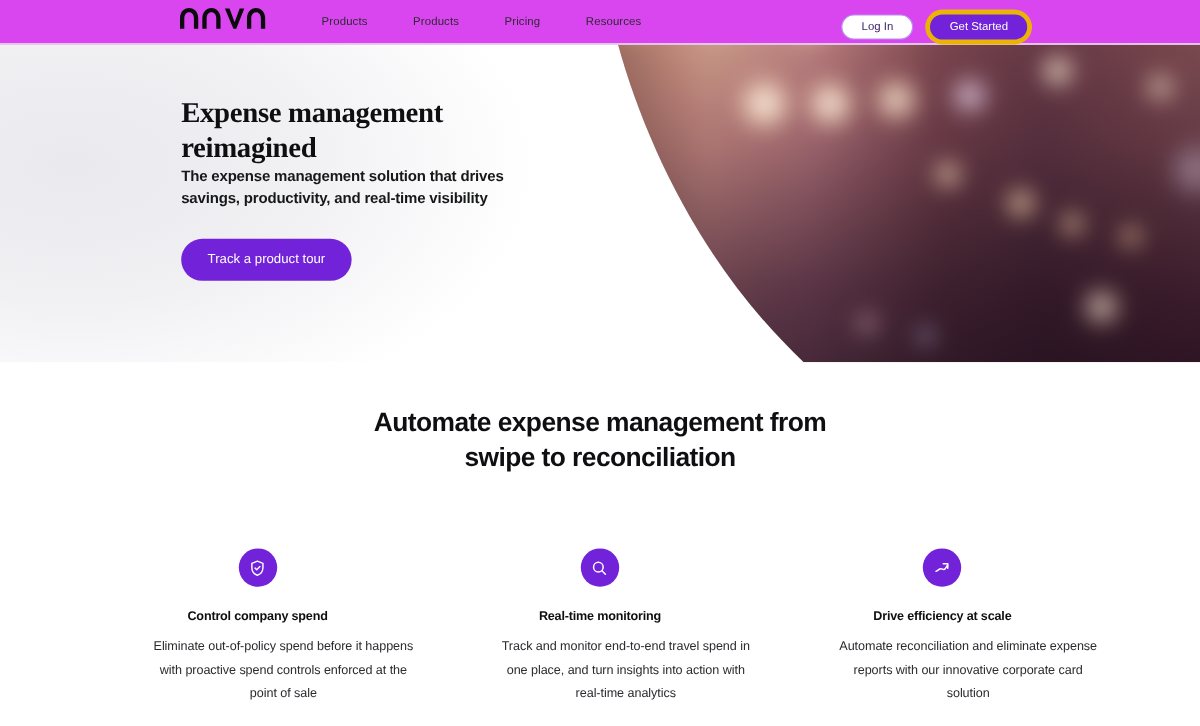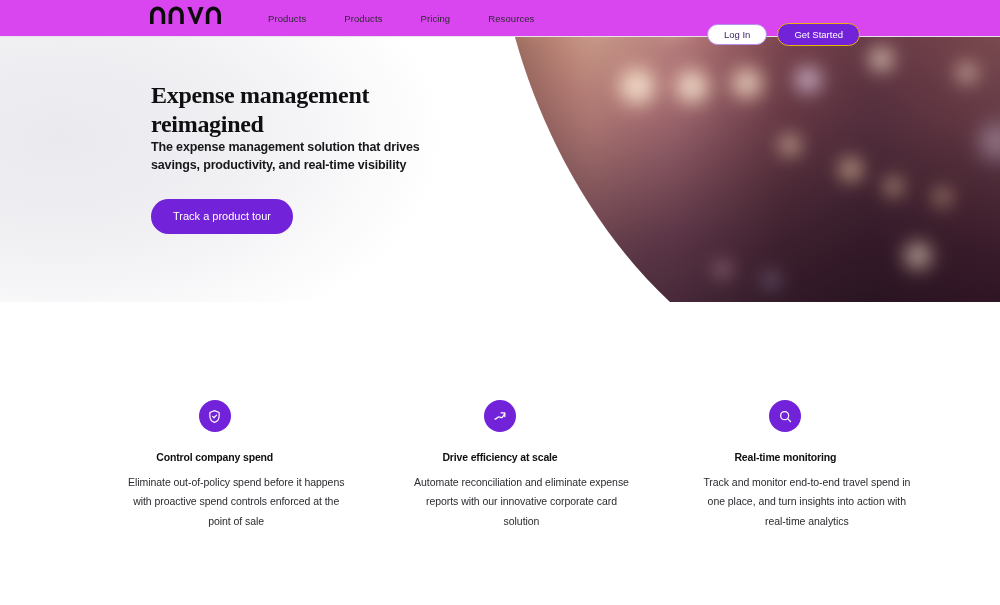--- a/index.html
+++ b/index.html
@@ -53,42 +53,42 @@
     letter-spacing: 0.01em;
     color: #2b2b30;
     text-decoration: none;
     cursor: pointer;
     white-space: nowrap;
   }
 
   .nav-actions {
     position: absolute;
     right: 140px;
-    top: 16px;
+    top: 4px;
     height: 37px;
     display: flex;
     align-items: center;
     gap: 10px;
   }
   .btn-login {
     font-size: 9.5px;
     color: #3a1d66;
     background: #ffffff;
     border: 1px solid #b98df0;
     border-radius: 999px;
     padding: 5px 16px;
     cursor: pointer;
     line-height: 1;
     font-family: inherit;
   }
   .btn-started {
     font-size: 9.5px;
     color: #ffffff;
     background: #7222d8;
-    border: 1px solid #eab308;
+    border: 4px solid #eab308;
     border-radius: 999px;
     padding: 6px 16px;
     cursor: pointer;
     line-height: 1;
     font-family: inherit;
   }
 
   
   .hero {
     position: relative;
@@ -286,50 +286,54 @@
       <span>Expense management</span><br>
       <span>reimagined</span>
     </h1>
     <p class="hero-sub">The expense management solution that drives savings, productivity, and real-time visibility</p>
     <button class="btn-tour">Track a product tour</button>
   </div>
 </section>
 
 <section class="features">
 
+  <h2 class="section-title">
+    <span>Automate expense management from</span><br>
+    <span>swipe to reconciliation</span>
+  </h2>
 
   <div class="cards">
 
     <div class="card">
       <div class="card-icon">
         <svg width="15" height="15" viewBox="0 0 24 24" fill="none" stroke="#ffffff" stroke-width="1.9" stroke-linecap="round" stroke-linejoin="round" aria-hidden="true">
           <path d="M12 2.6 4.6 5.6v5.6c0 4.6 3.1 8.9 7.4 10.2 4.3-1.3 7.4-5.6 7.4-10.2V5.6L12 2.6z"></path>
           <path d="M9 11.9l2.1 2.1L15.3 9.8"></path>
         </svg>
       </div>
       <div class="card-title">Control company spend</div>
       <div class="card-body">Eliminate out-of-policy spend before it happens with proactive spend controls enforced at the point of sale</div>
     </div>
 
     <div class="card">
       <div class="card-icon">
+        <svg width="15" height="15" viewBox="0 0 24 24" fill="none" stroke="#ffffff" stroke-width="2" stroke-linecap="round" stroke-linejoin="round" aria-hidden="true">
+          <circle cx="10.6" cy="10.6" r="6.4"></circle>
+          <path d="M15.4 15.4 20 20"></path>
+        </svg>
+      </div>
+      <div class="card-title">Real-time monitoring</div>
+      <div class="card-body">Track and monitor end-to-end travel spend in one place, and turn insights into action with real-time analytics</div>
+    </div>
+
+    <div class="card">
+      <div class="card-icon">
         <svg width="16" height="16" viewBox="0 0 24 24" fill="none" stroke="#ffffff" stroke-width="1.9" stroke-linecap="round" stroke-linejoin="round" aria-hidden="true">
           <path d="M4.5 16.5c2.5 0 3.5-3.2 6-3.2s3.6 3 5.8-.4l2.6-4.1"></path>
           <path d="M13.6 7.2h5.6v5.6"></path>
         </svg>
       </div>
       <div class="card-title">Drive efficiency at scale</div>
       <div class="card-body">Automate reconciliation and eliminate expense reports with our innovative corporate card solution</div>
     </div>
 
-    <div class="card">
-      <div class="card-icon">
-        <svg width="15" height="15" viewBox="0 0 24 24" fill="none" stroke="#ffffff" stroke-width="2" stroke-linecap="round" stroke-linejoin="round" aria-hidden="true">
-          <circle cx="10.6" cy="10.6" r="6.4"></circle>
-          <path d="M15.4 15.4 20 20"></path>
-        </svg>
-      </div>
-      <div class="card-title">Real-time monitoring</div>
-      <div class="card-body">Track and monitor end-to-end travel spend in one place, and turn insights into action with real-time analytics</div>
-    </div>
-
   </div>
 </section>
 
 </body></html>

